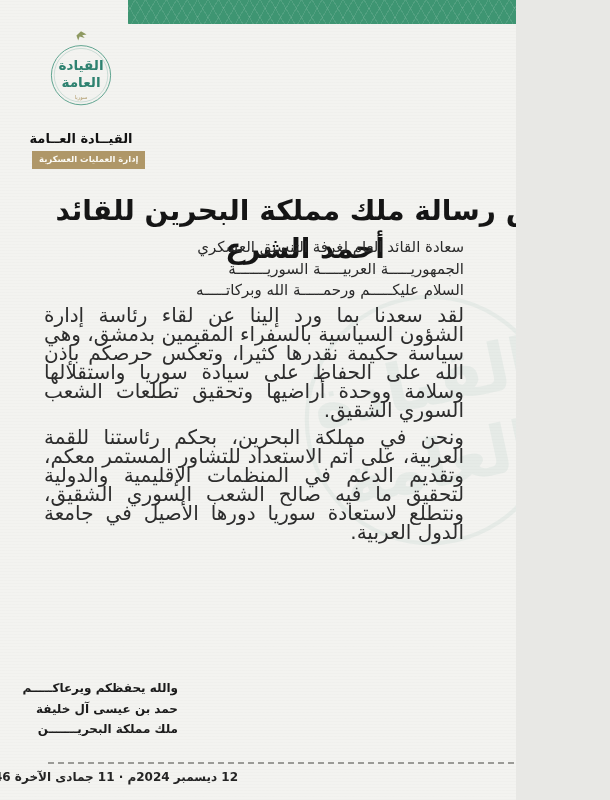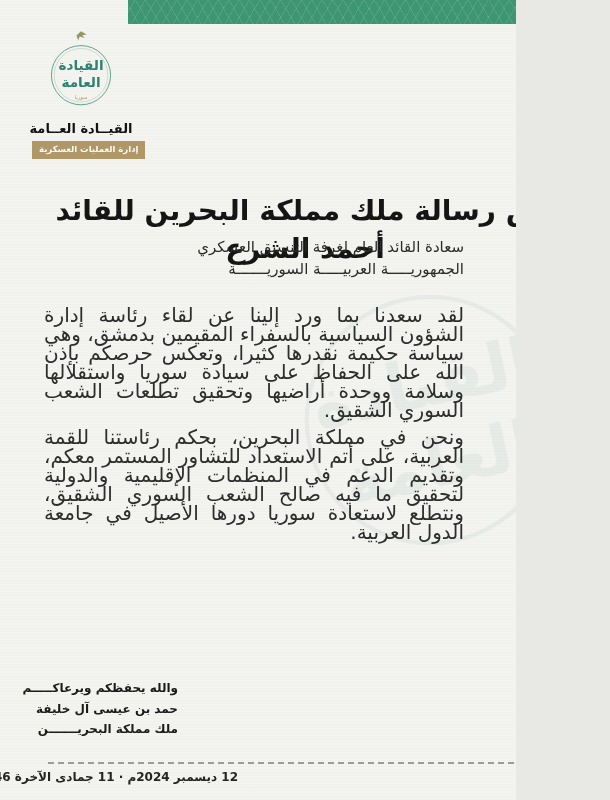--- a/index.html
+++ b/index.html
@@ -23,21 +23,21 @@
     background-color: #3e9572;
     background-image:
       repeating-linear-gradient(60deg,  rgba(255,255,255,.10) 0 1px, transparent 1px 9px),
       repeating-linear-gradient(-60deg, rgba(255,255,255,.10) 0 1px, transparent 1px 9px);
   }
 
   
   .logo-block { position: absolute; top: 30px; left: 20px; width: 122px; text-align: center; }
   .seal { width: 80px; height: 84px; display: block; margin: 0 auto; }
   .org-name {
-    margin-top: 7px; font-size: 13px; font-weight: bold; color: #131313;
+    margin-top: 17px; font-size: 13px; font-weight: bold; color: #131313;
     direction: rtl; white-space: nowrap;
   }
   .org-badge {
     display: inline-block; margin-top: 5px;
     background: #af9768; color: #fbfaf4;
     font-size: 8.5px; font-weight: bold; line-height: 1;
     padding: 4px 7px 5px; direction: rtl; white-space: nowrap; margin-left: 12px;
   }
 
   
@@ -109,20 +109,21 @@
     <circle cx="50" cy="50" r="44" fill="none" stroke="#1f6f5e" stroke-width="1.5"></circle>
     <text x="50" y="45" text-anchor="middle" direction="rtl" font-family="DejaVu Sans, sans-serif" font-size="24" font-weight="bold" fill="#1f6f5e">القيادة</text>
     <text x="50" y="74" text-anchor="middle" direction="rtl" font-family="DejaVu Sans, sans-serif" font-size="24" font-weight="bold" fill="#1f6f5e">العامة</text>
   </svg>
 
   <h1 class="title">نص رسالة ملك مملكة البحرين للقائد أحمد الشرع</h1>
 
   <div class="recipient">
     <div>سعادة القائد العام لغرفة التنسيق العسكري</div>
     <div>الجمهوريـــــة العربيـــــة السوريـــــــة</div>
+    <div>السلام عليكـــــم ورحمـــــة الله وبركاتـــــه</div>
   </div>
 
   <div class="body-text">
     <p>لقد سعدنا بما ورد إلينا عن لقاء رئاسة إدارة الشؤون السياسية بالسفراء المقيمين بدمشق، وهي سياسة حكيمة نقدرها كثيرا، وتعكس حرصكم بإذن الله على الحفاظ على سيادة سوريا واستقلالها وسلامة ووحدة أراضيها وتحقيق تطلعات الشعب السوري الشقيق.</p>
     <p>ونحن في مملكة البحرين، بحكم رئاستنا للقمة العربية، على أتم الاستعداد للتشاور المستمر معكم، وتقديم الدعم في المنظمات الإقليمية والدولية لتحقيق ما فيه صالح الشعب السوري الشقيق، ونتطلع لاستعادة سوريا دورها الأصيل في جامعة الدول العربية.</p>
   </div>
 
   <div class="signature">
     <div>والله يحفظكم ويرعاكـــــم</div>
     <div>حمد بن عيسى آل خليفة</div>

